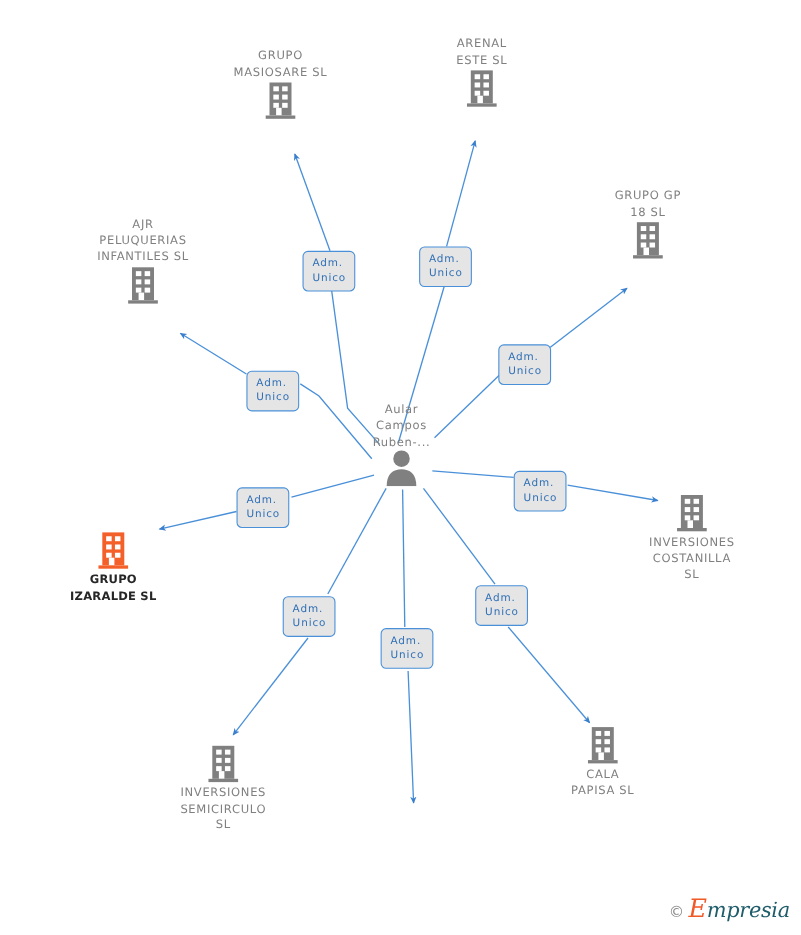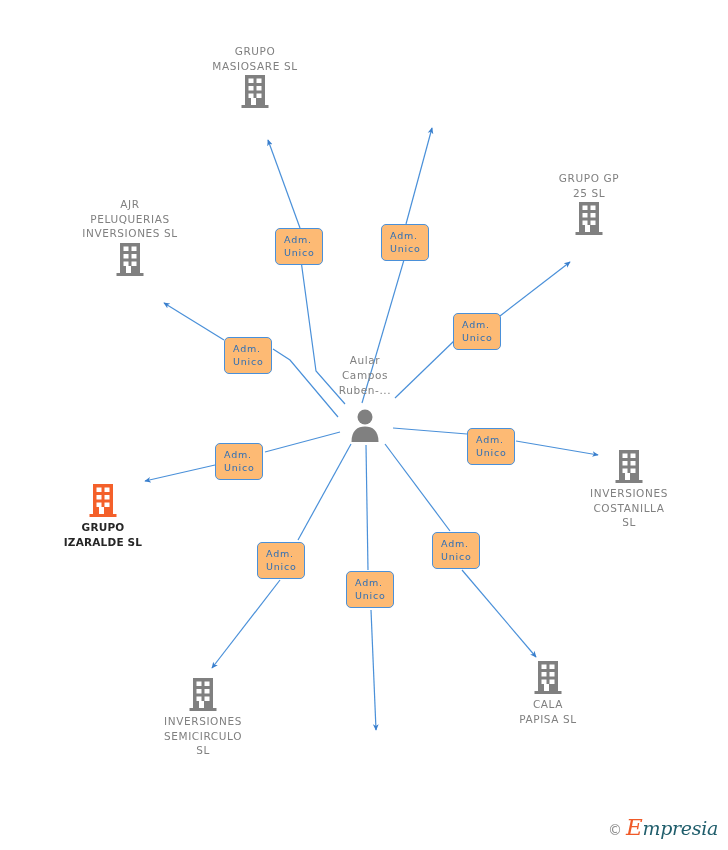--- a/index.html
+++ b/index.html
@@ -53,21 +53,21 @@
     display: flex;
     align-items: center;
     justify-content: center;
   }
   .node-icon svg { display: block; }
   .label-above .node-label { margin-bottom: 1px; }
   .label-below .node-label { margin-top: 1px; }
 
   .edge-label {
     position: absolute;
-    background: #fdba74;
+    background: #e5e5e5;
     border: 1.4px solid #4a90d9;
     border-radius: 5px;
     color: #2f6fb5;
     font-size: 9.5px;
     line-height: 13px;
     letter-spacing: 0.8px;
     padding: 4px 7px 5px 8px;
     white-space: pre-line;
     text-align: left;
     box-sizing: border-box;
@@ -75,20 +75,21 @@
   .person-name {
     position: absolute;
     width: 150px;
     margin-left: -75px;
     text-align: center;
     font-size: 10.5px;
     line-height: 15px;
     color: #808080;
     letter-spacing: 0.6px;
     white-space: pre-line;
+    margin-top: 12px;
   }
   #watermark {
     position: absolute;
     right: 10px;
     bottom: 10px;
     display: flex;
     align-items: baseline;
     gap: 4px;
   }
   #watermark .copy {
@@ -152,24 +153,41 @@
         <rect x="7.5" y="12" width="5" height="4.5" fill="#ffffff"></rect>
         <rect x="15.5" y="12" width="5" height="4.5" fill="#ffffff"></rect>
         <rect x="7.5" y="19.5" width="5" height="4.5" fill="#ffffff"></rect>
         <rect x="15.5" y="19.5" width="5" height="4.5" fill="#ffffff"></rect>
         <rect x="10" y="24" width="5" height="7" fill="#ffffff"></rect>
         <rect x="0.5" y="31" width="27" height="3" fill="#808080"></rect>
       </svg>
     </div>
   </div>
 
+  <div class="node label-above" style="left:438px; top:33px;">
+    <div class="node-label">ARENAL
+ESTE  SL</div>
+    <div class="node-icon">
+      <svg width="28" height="36" viewBox="0 0 28 36" xmlns="http://www.w3.org/2000/svg">
+        <rect x="4" y="1" width="20" height="30" fill="#808080"></rect>
+        <rect x="7.5" y="4.5" width="5" height="4.5" fill="#ffffff"></rect>
+        <rect x="15.5" y="4.5" width="5" height="4.5" fill="#ffffff"></rect>
+        <rect x="7.5" y="12" width="5" height="4.5" fill="#ffffff"></rect>
+        <rect x="15.5" y="12" width="5" height="4.5" fill="#ffffff"></rect>
+        <rect x="7.5" y="19.5" width="5" height="4.5" fill="#ffffff"></rect>
+        <rect x="15.5" y="19.5" width="5" height="4.5" fill="#ffffff"></rect>
+        <rect x="10" y="24" width="5" height="7" fill="#ffffff"></rect>
+        <rect x="0.5" y="31" width="27" height="3" fill="#808080"></rect>
+      </svg>
+    </div>
+  </div>
 
   <div class="node label-above" style="left:589px; top:171px;">
     <div class="node-label">GRUPO GP
-25  SL</div>
+18  SL</div>
     <div class="node-icon">
       <svg width="28" height="36" viewBox="0 0 28 36" xmlns="http://www.w3.org/2000/svg">
         <rect x="4" y="1" width="20" height="30" fill="#808080"></rect>
         <rect x="7.5" y="4.5" width="5" height="4.5" fill="#ffffff"></rect>
         <rect x="15.5" y="4.5" width="5" height="4.5" fill="#ffffff"></rect>
         <rect x="7.5" y="12" width="5" height="4.5" fill="#ffffff"></rect>
         <rect x="15.5" y="12" width="5" height="4.5" fill="#ffffff"></rect>
         <rect x="7.5" y="19.5" width="5" height="4.5" fill="#ffffff"></rect>
         <rect x="15.5" y="19.5" width="5" height="4.5" fill="#ffffff"></rect>
         <rect x="10" y="24" width="5" height="7" fill="#ffffff"></rect>
@@ -249,21 +267,21 @@
         <rect x="0.5" y="31" width="27" height="3" fill="#f4602a"></rect>
       </svg>
     </div>
     <div class="node-label highlight">GRUPO
 IZARALDE  SL</div>
   </div>
 
   <div class="node label-above" style="left:130px; top:197px;">
     <div class="node-label">AJR
 PELUQUERIAS
-INVERSIONES SL</div>
+INFANTILES SL</div>
     <div class="node-icon">
       <svg width="28" height="36" viewBox="0 0 28 36" xmlns="http://www.w3.org/2000/svg">
         <rect x="4" y="1" width="20" height="30" fill="#808080"></rect>
         <rect x="7.5" y="4.5" width="5" height="4.5" fill="#ffffff"></rect>
         <rect x="15.5" y="4.5" width="5" height="4.5" fill="#ffffff"></rect>
         <rect x="7.5" y="12" width="5" height="4.5" fill="#ffffff"></rect>
         <rect x="15.5" y="12" width="5" height="4.5" fill="#ffffff"></rect>
         <rect x="7.5" y="19.5" width="5" height="4.5" fill="#ffffff"></rect>
         <rect x="15.5" y="19.5" width="5" height="4.5" fill="#ffffff"></rect>
         <rect x="10" y="24" width="5" height="7" fill="#ffffff"></rect>

